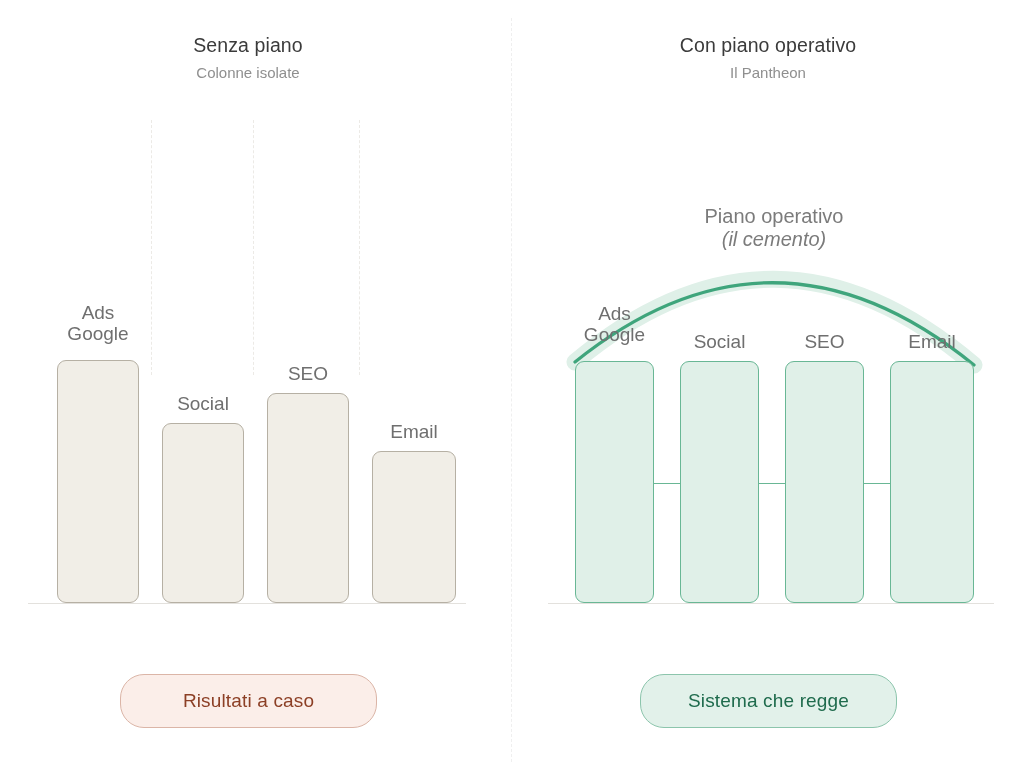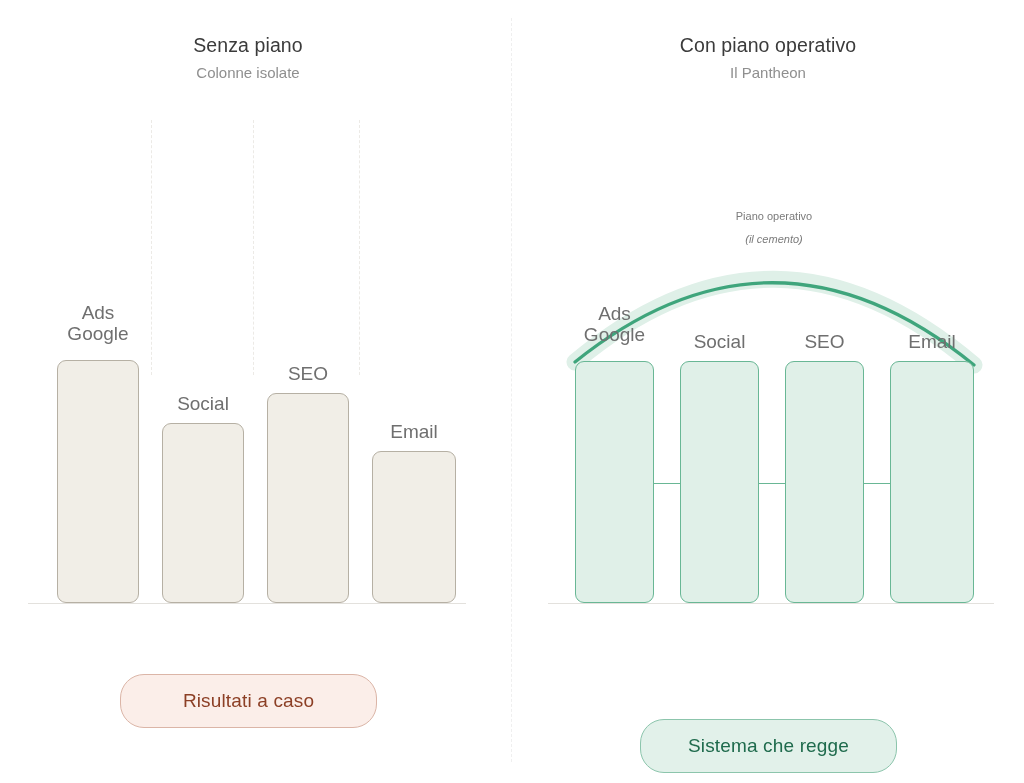--- a/index.html
+++ b/index.html
@@ -123,21 +123,21 @@
     top: 0;
     width: 452px;
     height: 500px;
     overflow: visible;
   }
 
   .arch-label {
     position: absolute;
     width: 300px;
     text-align: center;
-    font-size: 11px;
+    font-size: 20px;
     color: #7b7b7b;
     line-height: 23px;
   }
   .arch-label .l2 { display: block; font-style: italic; }
 
   
   .badge {
     position: absolute;
     box-sizing: border-box;
     display: flex;
@@ -153,21 +153,20 @@
     background: #fbeee9;
     border: 1.3px solid #dbb5a7;
     color: #8c3f25;
   }
   .badge.pos {
     left: 640px;  top: 674px;
     width: 257px; height: 54px;
     background: #e2f1ea;
     border: 1.3px solid #8cc5ac;
     color: #1f6b4d;
-    margin-top: 45px;
   }
 </style>
 </head>
 <body>
 
 <div id="stage">
 
   <div class="center-divider"></div>
 
   <div class="panel-head left">

